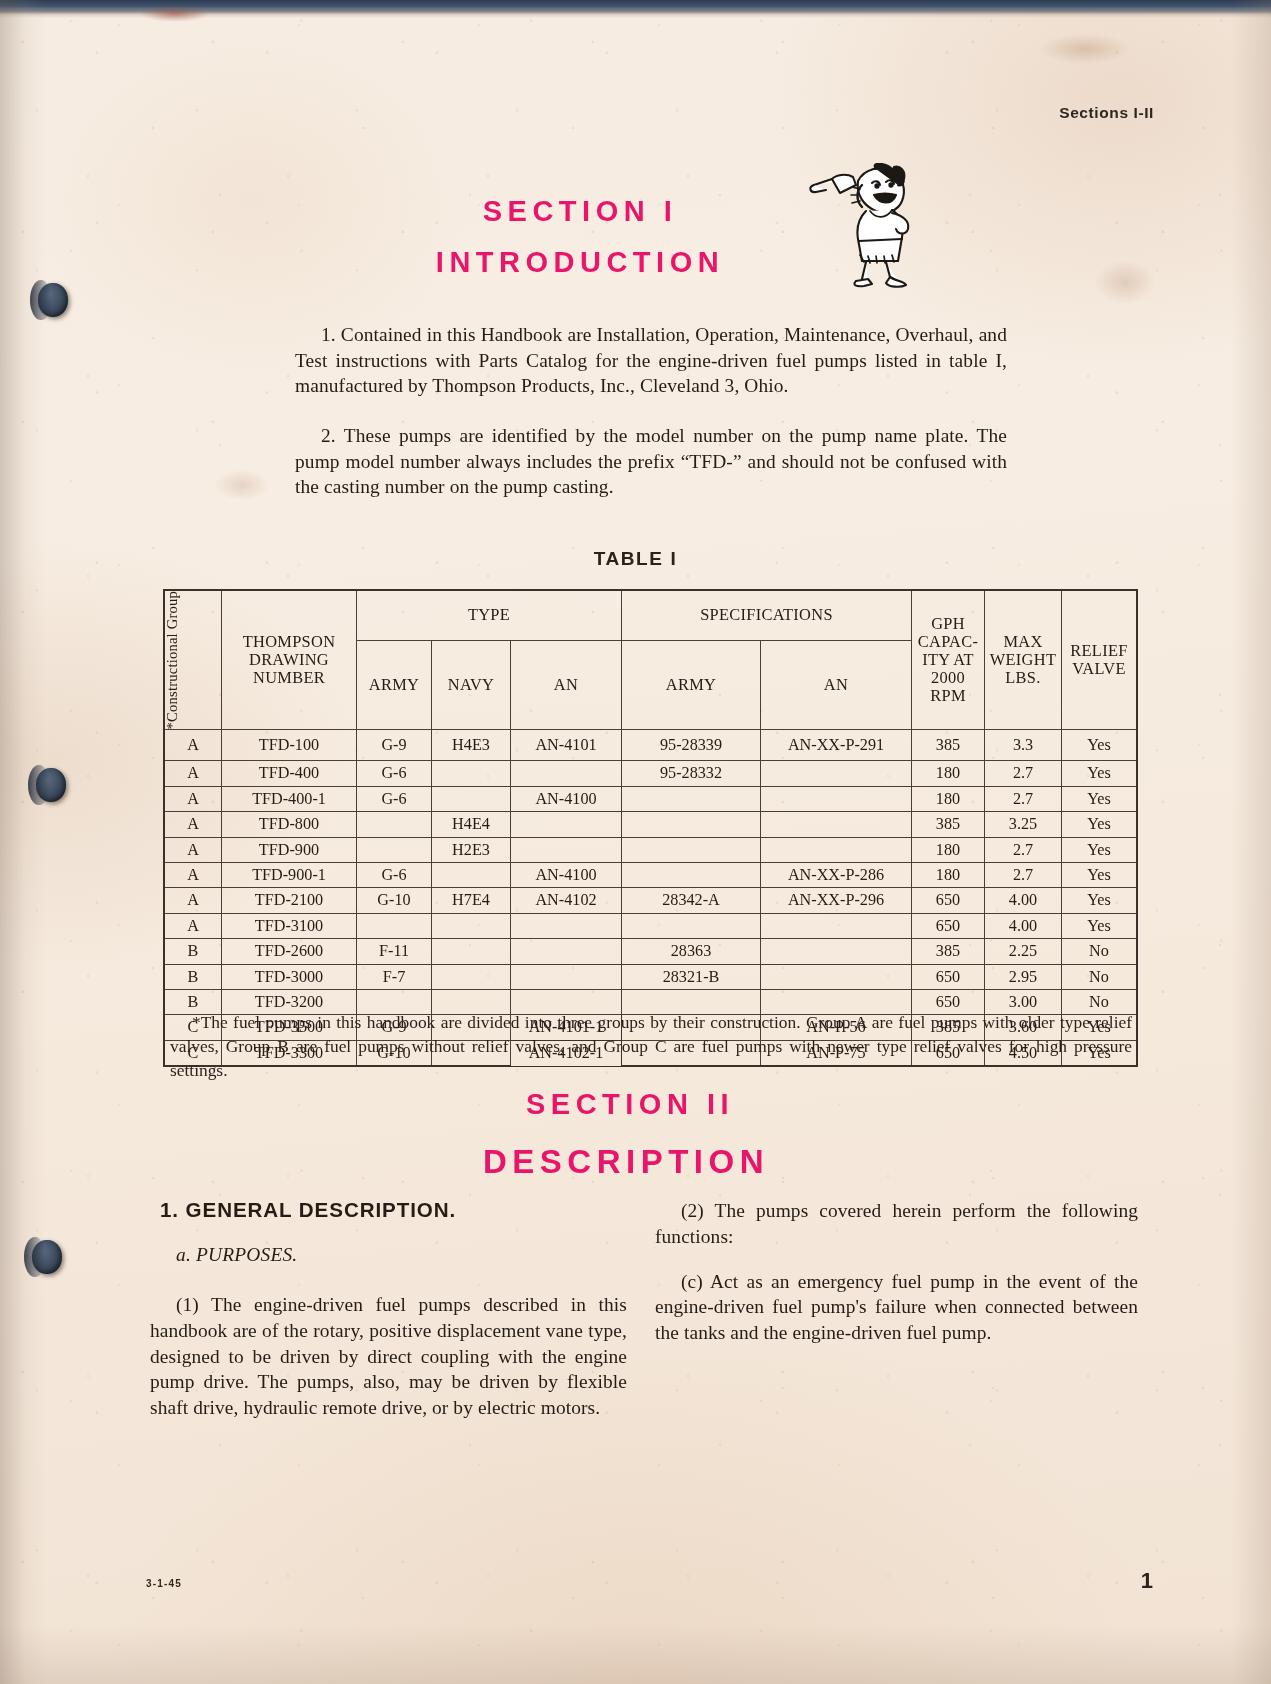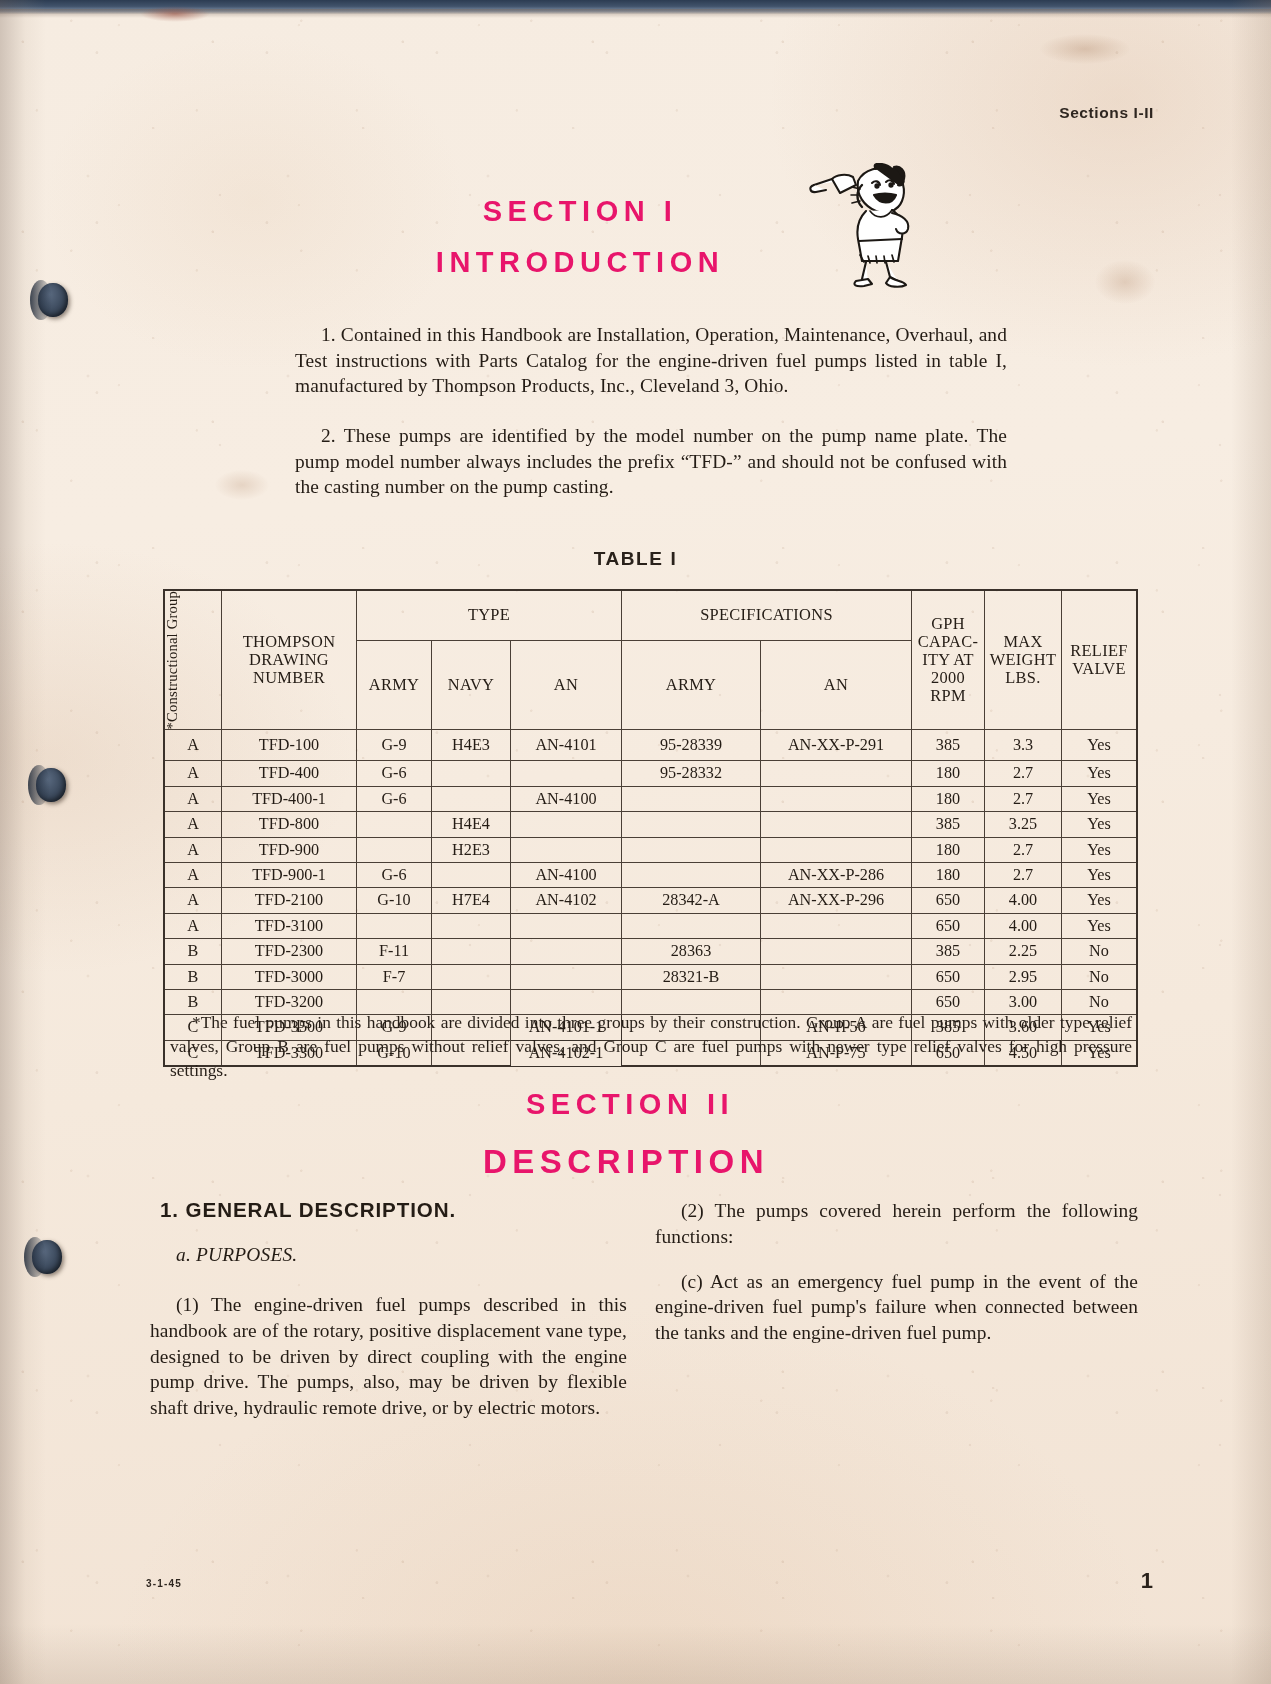--- a/index.html
+++ b/index.html
@@ -400,21 +400,21 @@
               <td class="c-navy"></td>
               <td class="c-an"></td>
               <td class="c-sparmy"></td>
               <td class="c-span"></td>
               <td class="c-gph">650</td>
               <td class="c-wt">4.00</td>
               <td class="c-rv outer-right">Yes</td>
             </tr>
             <tr class="body-row">
               <td class="c-group outer-left">B</td>
-              <td class="c-draw">TFD-2300</td>
+              <td class="c-draw">TFD-2600</td>
               <td class="c-army">F-11</td>
               <td class="c-navy"></td>
               <td class="c-an"></td>
               <td class="c-sparmy">28363</td>
               <td class="c-span"></td>
               <td class="c-gph">385</td>
               <td class="c-wt">2.25</td>
               <td class="c-rv outer-right">No</td>
             </tr>
             <tr class="body-row">

